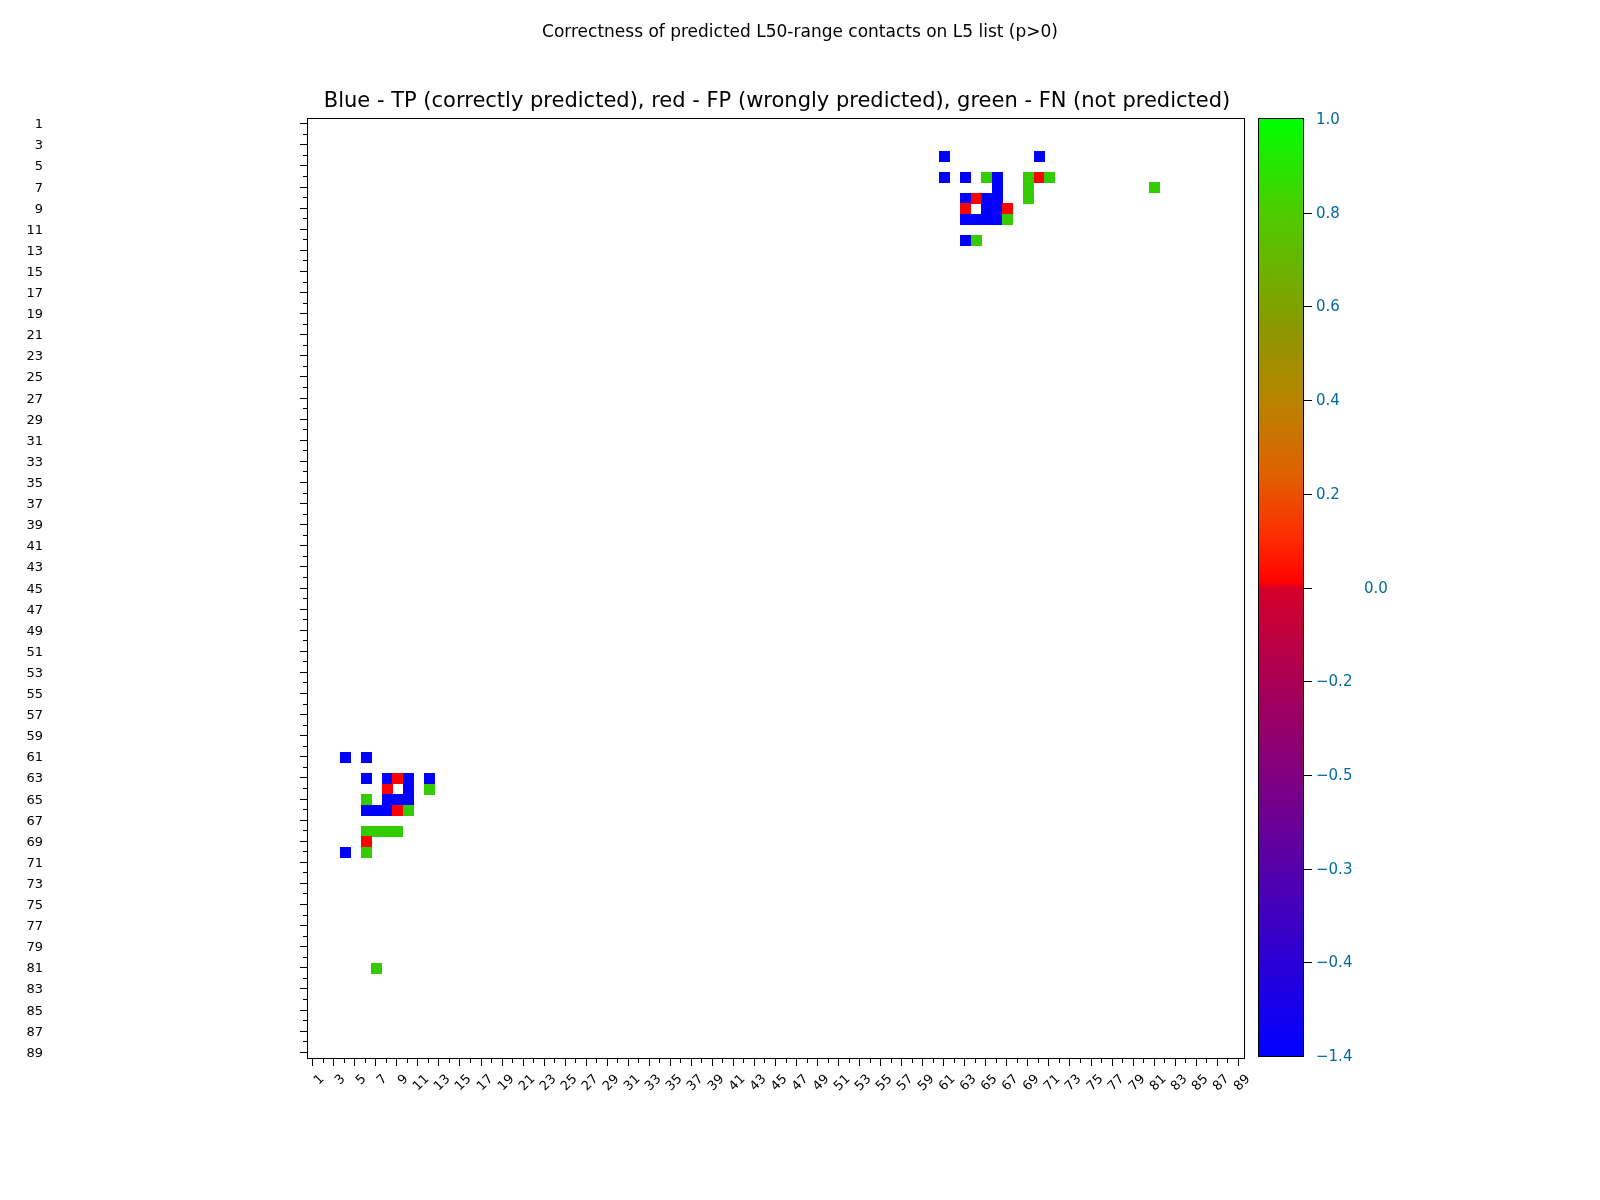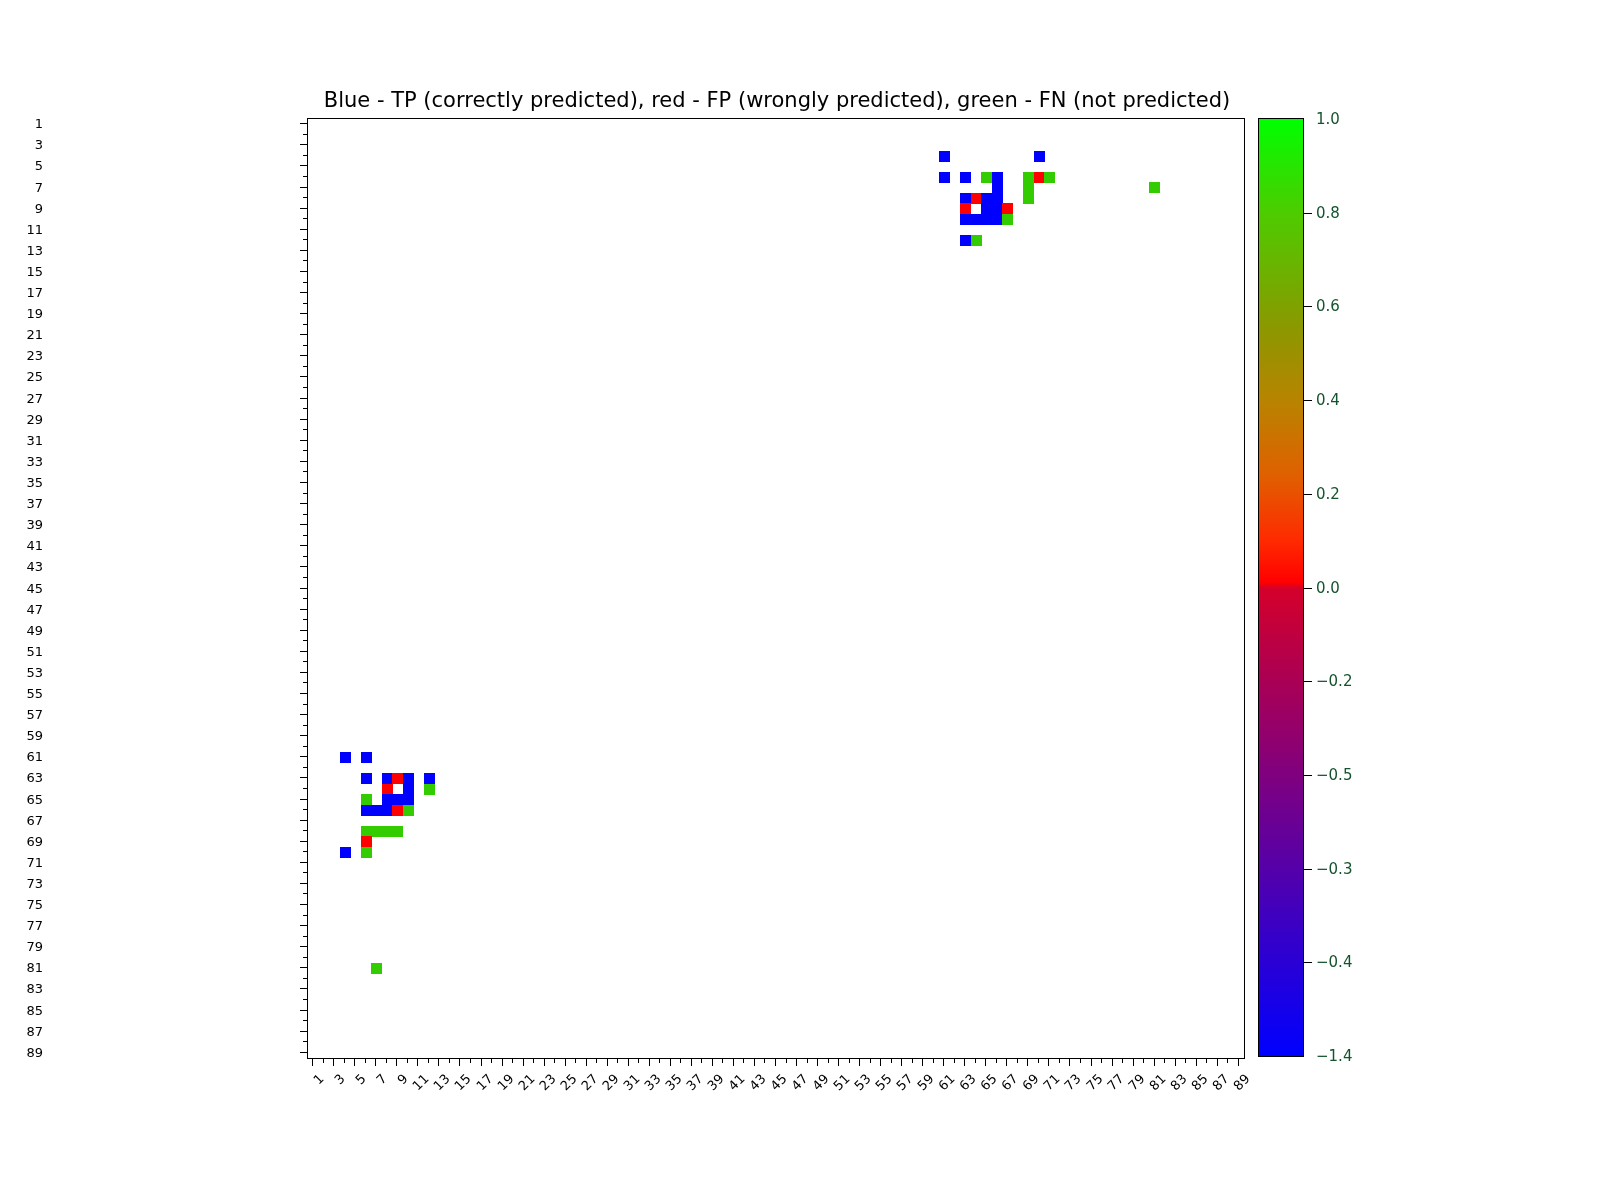--- a/index.html
+++ b/index.html
@@ -169,29 +169,30 @@
     position: absolute;
     left: 46px;
     width: 8px;
     height: 1px;
     background: #000000;
   }
   .cb-label {
     position: absolute;
     left: 58px;
     font-size: 15px;
-    color: #14532d;
+    color: #0369a1;
     white-space: pre;
     transform: translateY(-50%);
   }
 </style>
 </head>
 <body>
 
 <div id="title-block">
+  <div id="title-line2">Correctness of predicted L50-range contacts on L5 list (p&gt;0)</div>
 </div>
 
 <div id="subtitle"><span id="subtitle-inner">Blue - TP (correctly predicted), red - FP (wrongly predicted), green - FN (not predicted)</span></div>
 
 <div id="y-axis">
     <div class="ytick-major" style="top: 123.275px;"></div>
     <div class="ytick-label" style="top: 123.275px;">1</div>
     <div class="ytick-minor" style="top: 133.826px;"></div>
     <div class="ytick-major" style="top: 144.376px;"></div>
     <div class="ytick-label" style="top: 144.376px;">3</div>
@@ -528,21 +529,21 @@
 <div class="cb-label" style="top: 1px;">1.0</div>
     <div class="cbtick-major" style="top: 94.7px;"></div>
     <div class="cb-label" style="top: 94.7px;">0.8</div>
     <div class="cbtick-major" style="top: 188.4px;"></div>
     <div class="cb-label" style="top: 188.4px;">0.6</div>
     <div class="cbtick-major" style="top: 282.1px;"></div>
     <div class="cb-label" style="top: 282.1px;">0.4</div>
     <div class="cbtick-major" style="top: 375.8px;"></div>
     <div class="cb-label" style="top: 375.8px;">0.2</div>
     <div class="cbtick-major" style="top: 469.5px;"></div>
-    <div class="cb-label" style="top: 469.5px;">0.0</div>
+    <div class="cb-label" style="top: 469.5px; margin-left: 48px;">0.0</div>
     <div class="cbtick-major" style="top: 563.2px;"></div>
     <div class="cb-label" style="top: 563.2px;">−0.2</div>
     <div class="cbtick-major" style="top: 656.9px;"></div>
     <div class="cb-label" style="top: 656.9px;">−0.5</div>
     <div class="cbtick-major" style="top: 750.6px;"></div>
     <div class="cb-label" style="top: 750.6px;">−0.3</div>
     <div class="cbtick-major" style="top: 844.3px;"></div>
     <div class="cb-label" style="top: 844.3px;">−0.4</div>
     <div class="cb-label" style="top: 938px;">−1.4</div>
   </div>

